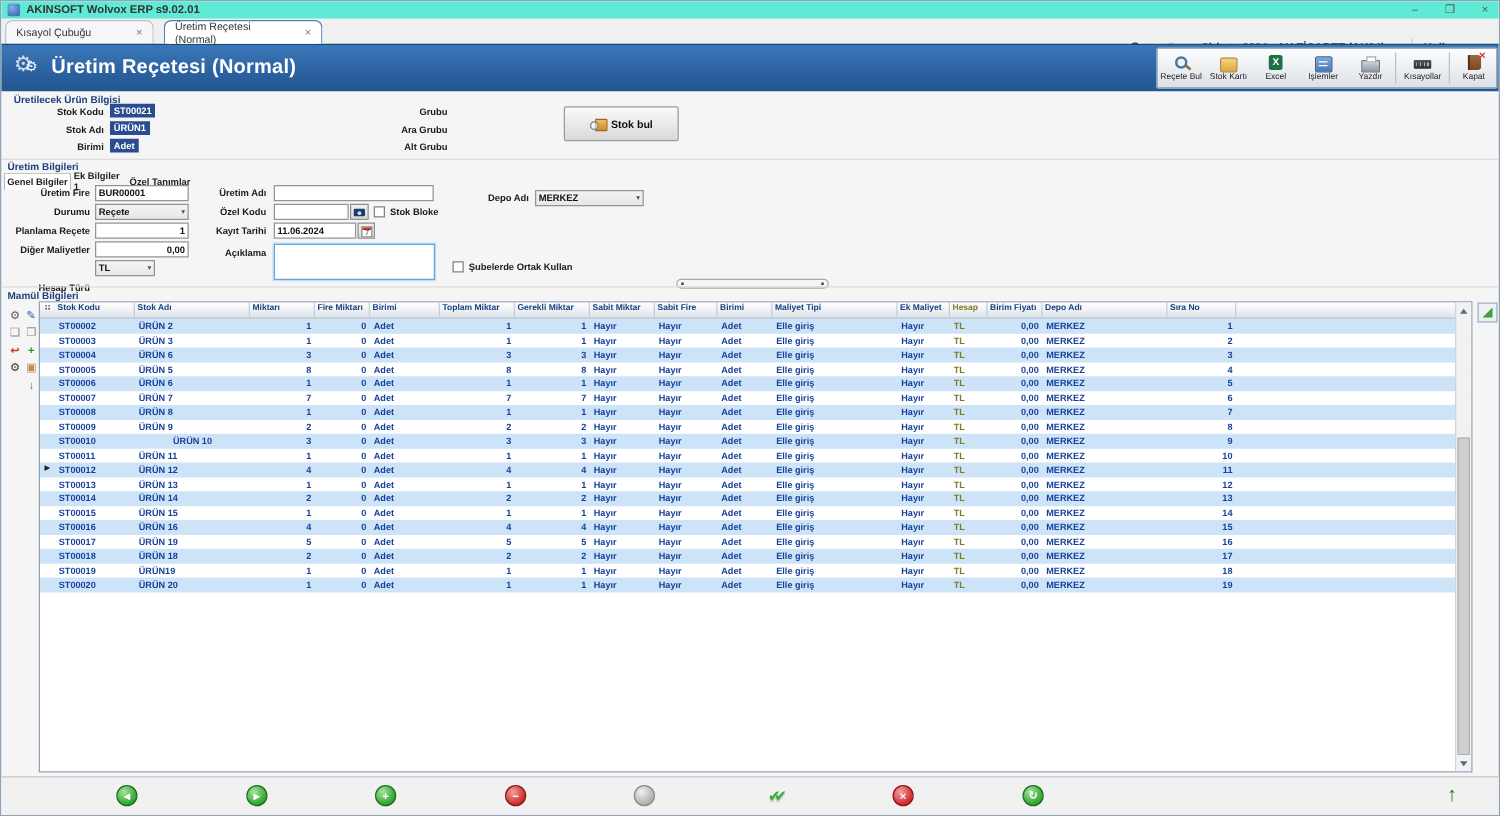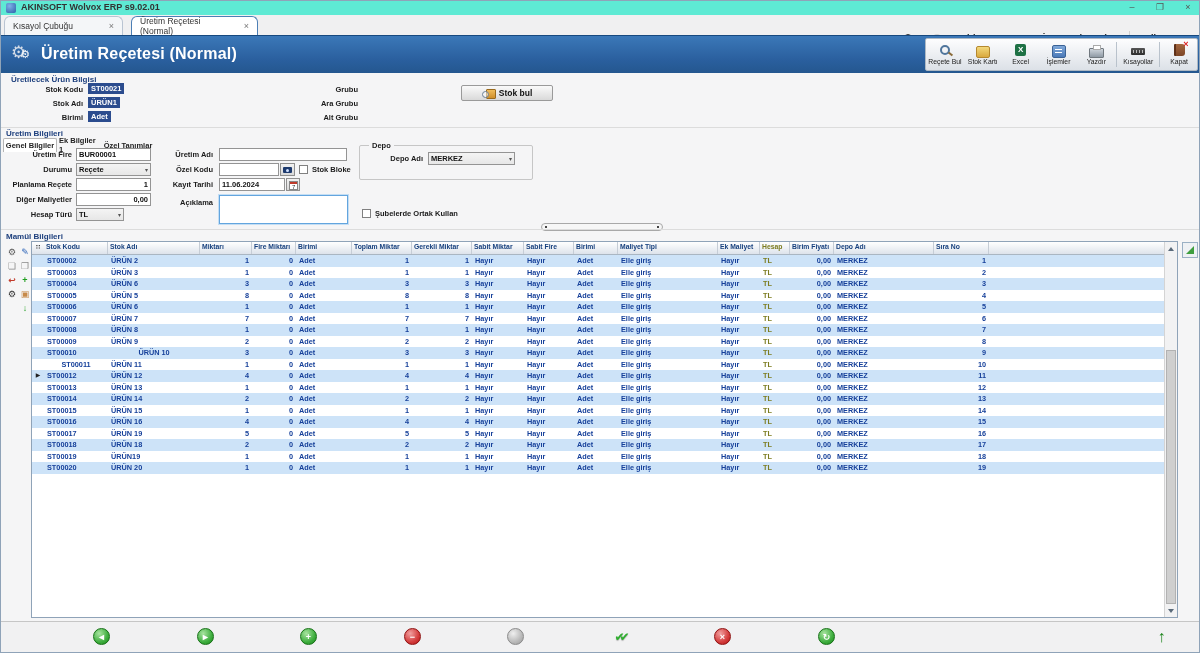--- a/index.html
+++ b/index.html
@@ -197,21 +197,21 @@
   <div class="sec" style="left:10px;top:74px;">Üretilecek Ürün Bilgisi</div>
   <div class="lbl" style="left:20px;top:84px;width:62px;">Stok Kodu</div>
   <div class="chip" style="left:87px;top:82px;">ST00021</div>
   <div class="lbl" style="left:20px;top:98px;width:62px;">Stok Adı</div>
   <div class="chip" style="left:87px;top:96px;">ÜRÜN1</div>
   <div class="lbl" style="left:20px;top:112px;width:62px;">Birimi</div>
   <div class="chip" style="left:87px;top:110px;">Adet</div>
   <div class="lbl" style="left:280px;top:84px;width:77px;">Grubu</div>
   <div class="lbl" style="left:280px;top:98px;width:77px;">Ara Grubu</div>
   <div class="lbl" style="left:280px;top:112px;width:77px;">Alt Grubu</div>
-  <div class="btn" style="left:460px;top:84px;width:92px;height:16px;">
+  <div class="btn" style="left:450px;top:84px;width:92px;height:28px;">
     <span class="i-stokbul"></span>
     <span>Stok bul</span>
   </div>
   <div class="hr" style="top:126px;"></div>
 
   <div class="sec" style="left:5px;top:128px;">Üretim Bilgileri</div>
   <div class="ftab active acc" style="left:2px;width:54px;">Genel Bilgiler</div>
   <div class="ftab acc" style="left:58px;width:42px;">Ek Bilgiler 1</div>
   <div class="ftab" style="left:102px;width:50px;">Özel Tanımlar</div>
 
@@ -219,21 +219,21 @@
   <div class="inp" style="left:75px;top:147px;width:75px;">BUR00001</div>
   <div class="lbl" style="left:5px;top:164px;width:66px;">Durumu</div>
   <div class="cmb" style="left:75px;top:162px;width:75px;">
     <span>Reçete</span>
     <span class="arr">▾</span>
   </div>
   <div class="lbl" style="left:5px;top:179px;width:66px;">Planlama Reçete</div>
   <div class="inp right" style="left:75px;top:177px;width:75px;">1</div>
   <div class="lbl" style="left:5px;top:194px;width:66px;">Diğer Maliyetler</div>
   <div class="inp right" style="left:75px;top:192px;width:75px;">0,00</div>
-  <div class="lbl" style="left:5px;top:209px;width:66px;">Hesap Türü</div>
+  <div class="lbl" style="left:5px;top:225px;width:66px;">Hesap Türü</div>
   <div class="cmb" style="left:75px;top:207px;width:48px;">
     <span>TL</span>
     <span class="arr">▾</span>
   </div>
 
   <div class="lbl" style="left:150px;top:149px;width:62px;">Üretim Adı</div>
   <div class="inp" style="left:218px;top:147px;width:128px;"></div>
   <div class="lbl" style="left:150px;top:164px;width:62px;">Özel Kodu</div>
   <div class="inp" style="left:218px;top:162px;width:60px;"></div>
   <div class="minibtn" style="left:279px;top:162px;width:15px;">
@@ -242,23 +242,20 @@
   <div class="chk" style="left:298px;top:164px;"></div>
   <div class="lbl-l" style="left:311px;top:164px;">Stok Bloke</div>
   <div class="lbl" style="left:150px;top:179px;width:62px;">Kayıt Tarihi</div>
   <div class="inp" style="left:218px;top:177px;width:66px;">11.06.2024</div>
   <div class="minibtn" style="left:285px;top:177px;width:14px;">
     <span class="i-cal"></span>
   </div>
   <div class="lbl" style="left:150px;top:197px;width:62px;">Açıklama</div>
   <div class="txa" style="left:218px;top:194px;width:129px;height:29px;"></div>
 
-  <div class="grp" style="left:358px;top:144px;width:172px;height:33px;">
-    <span class="grp-legend">Depo</span>
-  </div>
   <div class="lbl" style="left:370px;top:153px;width:52px;">Depo Adı</div>
   <div class="cmb" style="left:427px;top:151px;width:87px;">
     <span>MERKEZ</span>
     <span class="arr">▾</span>
   </div>
   <div class="chk" style="left:361px;top:208px;"></div>
   <div class="lbl-l" style="left:374px;top:208px;">Şubelerde Ortak Kullan</div>
   <div class="hslider" style="left:540px;top:222px;width:122px;height:8px;"></div>
   <div class="hr" style="top:228px;"></div>
 
@@ -463,21 +460,21 @@
           <div class="gc" style="width: 44px;">Adet</div>
           <div class="gc" style="width: 100px;">Elle giriş</div>
           <div class="gc" style="width: 42px;">Hayır</div>
           <div class="gc olive" style="width: 30px;">TL</div>
           <div class="gc r" style="width: 44px;">0,00</div>
           <div class="gc" style="width: 100px;">MERKEZ</div>
           <div class="gc r" style="width: 55px;">9</div>
         </div>
         <div class="grow">
           <div class="gm"></div>
-          <div class="gc" style="width: 64px; text-align: center;">ST00011</div>
+          <div class="gc" style="width: 64px;">ST00011</div>
           <div class="gc" style="width: 92px;">ÜRÜN 11</div>
           <div class="gc r" style="width: 52px;">1</div>
           <div class="gc r" style="width: 44px;">0</div>
           <div class="gc" style="width: 56px;">Adet</div>
           <div class="gc r" style="width: 60px;">1</div>
           <div class="gc r" style="width: 60px;">1</div>
           <div class="gc" style="width: 52px;">Hayır</div>
           <div class="gc" style="width: 50px;">Hayır</div>
           <div class="gc" style="width: 44px;">Adet</div>
           <div class="gc" style="width: 100px;">Elle giriş</div>

